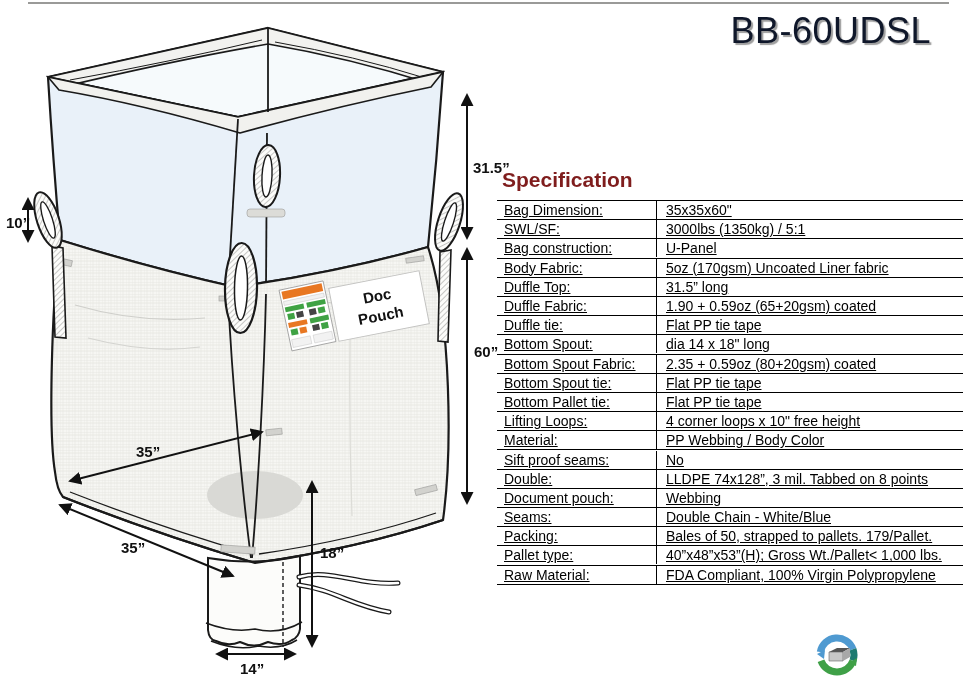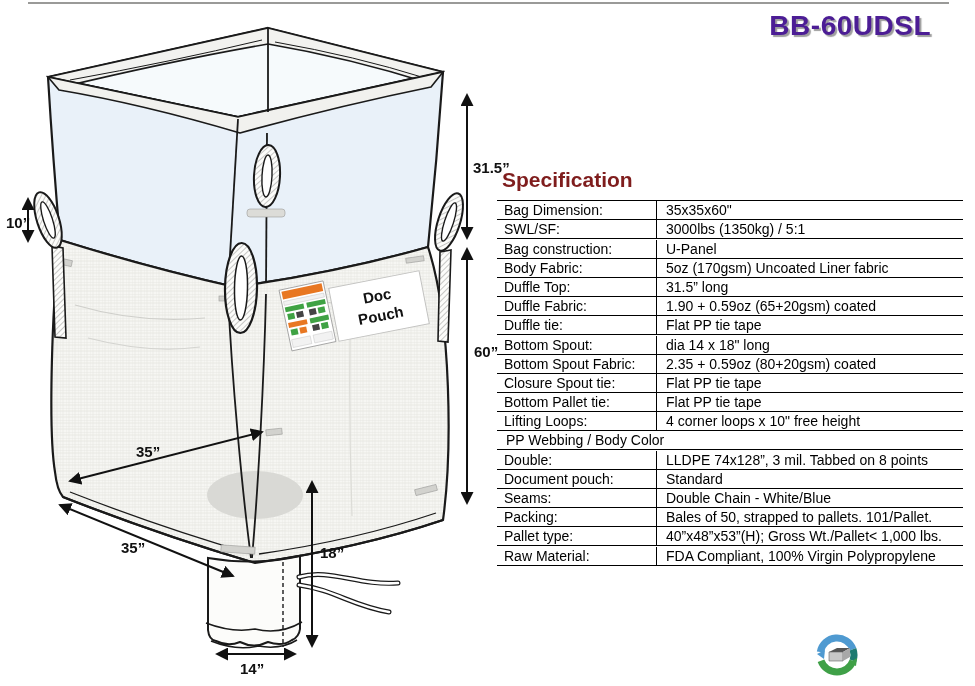--- a/index.html
+++ b/index.html
@@ -1,23 +1,23 @@
 <!DOCTYPE html>
 <html><head>
 <meta charset="utf-8">
 <style>
   html,body{margin:0;padding:0;background:#fff;}
   #page{position:relative;width:975px;height:686px;background:#ffffff;overflow:hidden;
         font-family:"Liberation Sans",sans-serif;color:#000;}
   #top-rule{position:absolute;left:28px;right:26px;top:2px;height:2px;background:#9a9a98;}
-  #model-title{position:absolute;top:10px;right:44px;font-size:28px;font-weight:bold;
-        letter-spacing:0.5px;color:#4c1d95;text-shadow:2px 2px 1px #9e9e9e;}
+  #model-title{position:absolute;top:10px;right:44px;font-size:36px;font-weight:normal;
+        letter-spacing:0.5px;color:#0f172a;text-shadow:2px 2px 1px #9e9e9e;}
   #spec-heading{position:absolute;left:502px;top:168px;font-size:21px;font-weight:bold;color:#7f1d1d;}
   #spec-table{position:absolute;left:497px;top:200px;width:466px;border-top:1.6px solid #000;}
-  .spec-row{display:flex;height:18.2px;border-bottom:1.6px solid #000;align-items:flex-end;}
+  .spec-row{display:flex;height:18.2px;border-bottom:1.6px solid #000;align-items:center;text-decoration:underline;}
   .spec-label{width:152px;flex:0 0 152px;border-right:1.6px solid #000;padding-left:7px;
         font-size:14px;line-height:18px;white-space:nowrap;overflow:hidden;}
   .spec-value{flex:1;padding-left:9px;font-size:14px;line-height:18px;white-space:nowrap;overflow:hidden;}
   #bag-diagram{position:absolute;left:0;top:0;}
   #brand-logo{position:absolute;left:812px;top:630px;}
   svg text{font-family:"Liberation Sans",sans-serif;font-weight:bold;font-size:15px;fill:#111;}
 </style>
 </head>
 <body>
 
@@ -208,49 +208,54 @@
       </div>
       <div class="spec-row">
         <div class="spec-label">Bottom Spout:</div>
         <div class="spec-value">dia 14 x 18" long</div>
       </div>
       <div class="spec-row">
         <div class="spec-label">Bottom Spout Fabric:</div>
         <div class="spec-value">2.35 + 0.59oz (80+20gsm) coated</div>
       </div>
       <div class="spec-row">
-        <div class="spec-label">Closure Spout tie:</div>
+        <div class="spec-label">Bottom Spout tie:</div>
         <div class="spec-value">Flat PP tie tape</div>
       </div>
       <div class="spec-row">
         <div class="spec-label">Bottom Pallet tie:</div>
         <div class="spec-value">Flat PP tie tape</div>
       </div>
       <div class="spec-row">
         <div class="spec-label">Lifting Loops:</div>
         <div class="spec-value">4 corner loops x 10" free height</div>
       </div>
       <div class="spec-row">
+        <div class="spec-label">Material:</div>
         <div class="spec-value">PP Webbing / Body Color</div>
+      </div>
+      <div class="spec-row">
+        <div class="spec-label">Sift proof seams:</div>
+        <div class="spec-value">No</div>
       </div>
       <div class="spec-row">
         <div class="spec-label">Double:</div>
         <div class="spec-value">LLDPE 74x128”, 3 mil. Tabbed on 8 points</div>
       </div>
       <div class="spec-row">
         <div class="spec-label">Document pouch:</div>
-        <div class="spec-value">Standard</div>
+        <div class="spec-value">Webbing</div>
       </div>
       <div class="spec-row">
         <div class="spec-label">Seams:</div>
         <div class="spec-value">Double Chain - White/Blue</div>
       </div>
       <div class="spec-row">
         <div class="spec-label">Packing:</div>
-        <div class="spec-value">Bales of 50, strapped to pallets. 101/Pallet.</div>
+        <div class="spec-value">Bales of 50, strapped to pallets. 179/Pallet.</div>
       </div>
       <div class="spec-row">
         <div class="spec-label">Pallet type:</div>
         <div class="spec-value">40”x48”x53”(H); Gross Wt./Pallet&lt; 1,000 lbs.</div>
       </div>
       <div class="spec-row">
         <div class="spec-label">Raw Material:</div>
         <div class="spec-value">FDA Compliant, 100% Virgin Polypropylene</div>
       </div>
     </div>

